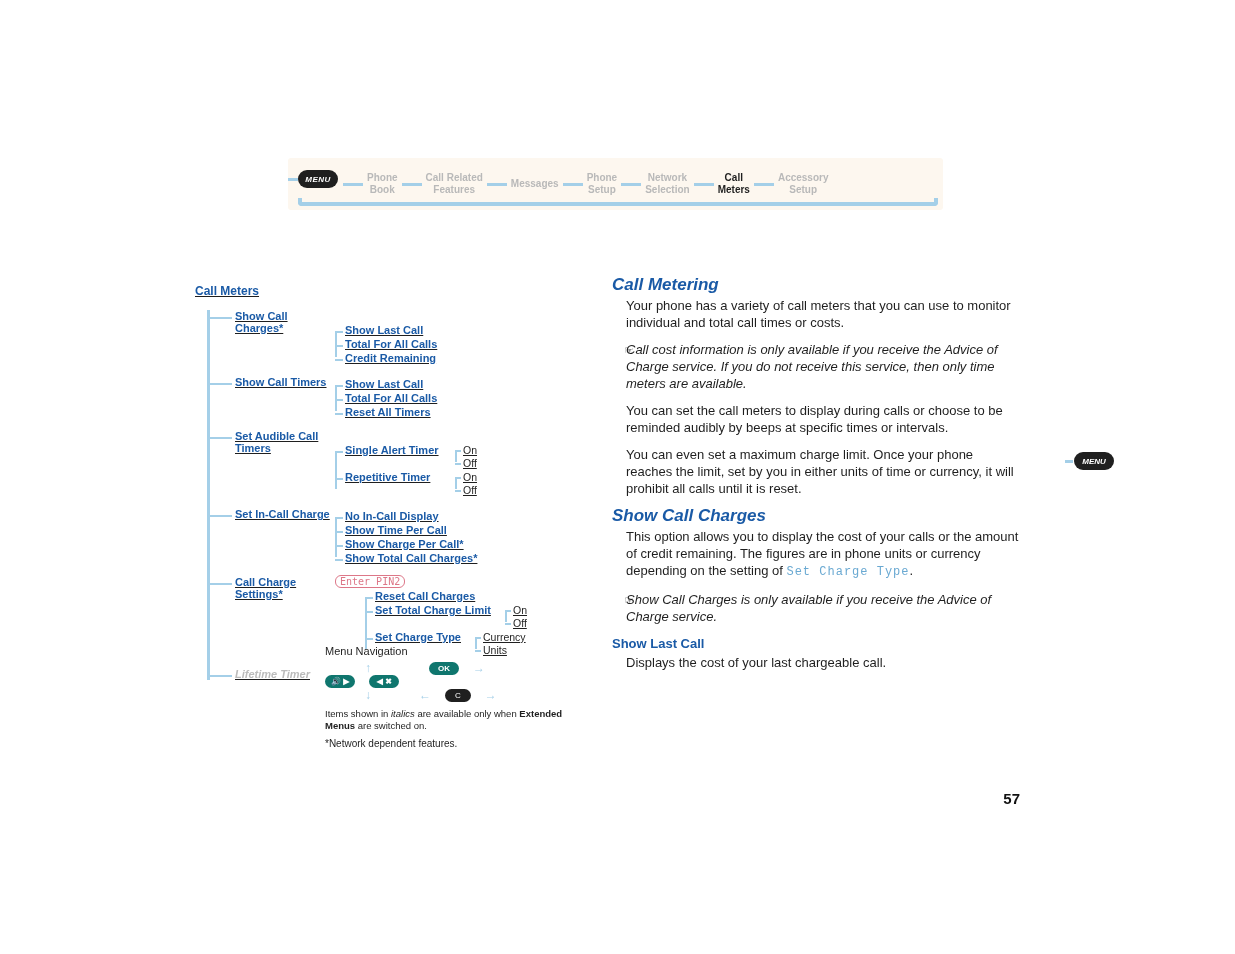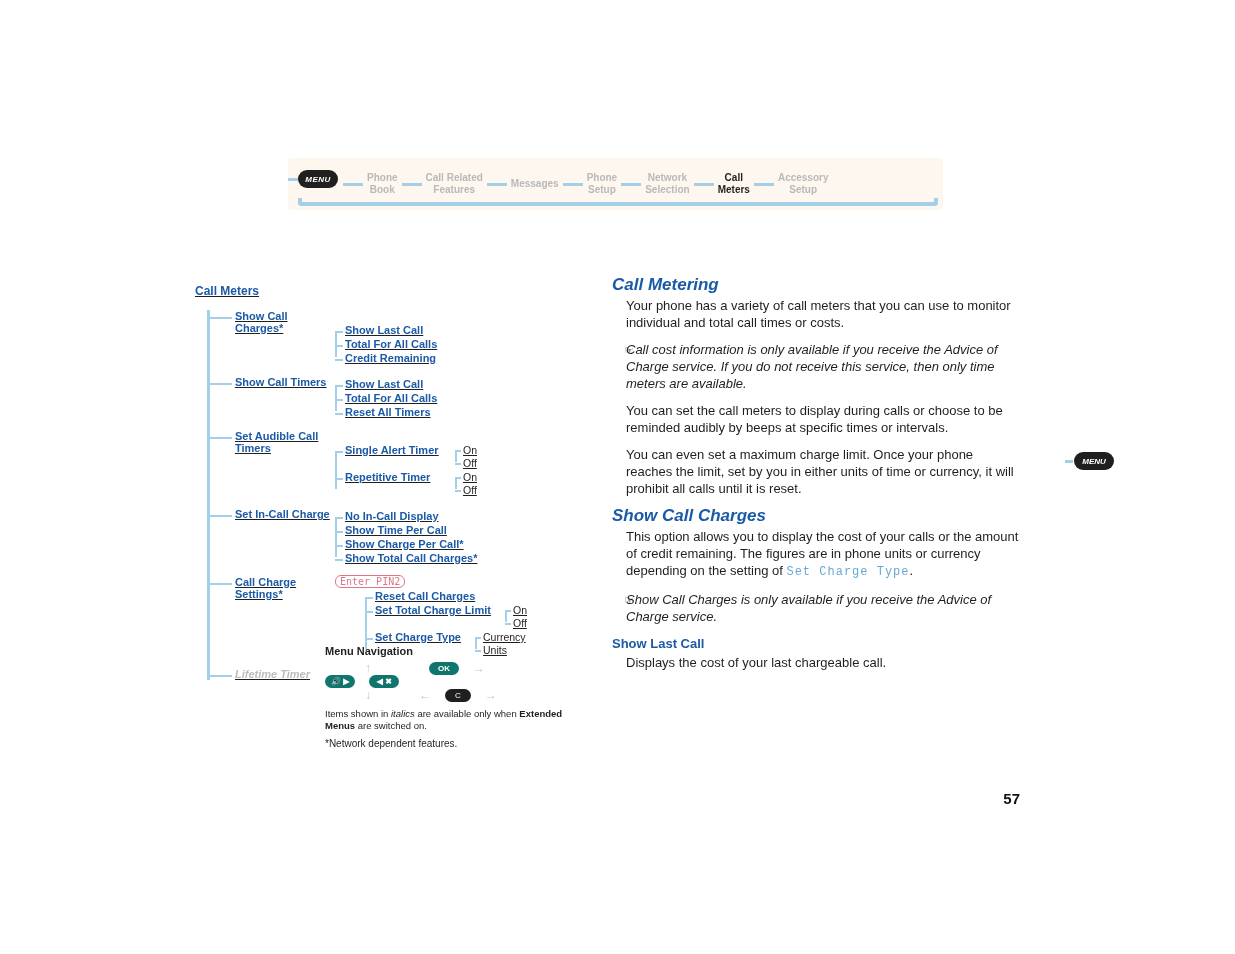--- a/index.html
+++ b/index.html
@@ -112,21 +112,21 @@
   }
   .pin-box {
     display:inline-block; border:1px solid #d78; color:#d78;
     font-family: monospace; font-size:10px; padding:0 4px; border-radius:6px;
     background:#fff;
   }
   .nav-block {
     position:absolute; left:325px; top:645px; width:250px;
     font-size:10px; color:#1f1f1f;
   }
-  .nav-title { font-weight:bold; font-size:11px; color:#1f1f1f; margin-bottom:4px; }
+  .nav-title { font-weight:normal; font-size:11px; color:#1f1f1f; margin-bottom:4px; }
   .nav-notes { margin-top:34px; font-size:9.5px; line-height:12px; }
   .nav-notes em { font-style:italic; }
   .nav-foot { margin-top:6px; font-size:10px; }
   .nav-row { display:flex; gap:14px; align-items:center; }
   .btn-pill {
     background:#0f766e; color:#fff; border-radius:8px;
     font-size:8px; font-weight:bold; padding:2px 6px; min-width:18px; text-align:center;
   }
   .btn-c { background:#1f1f1f; color:#fff; border-radius:8px; font-size:8px; padding:2px 10px; }
   .tiny-arrow { font-size:12px; color:#a4cfe8; }

